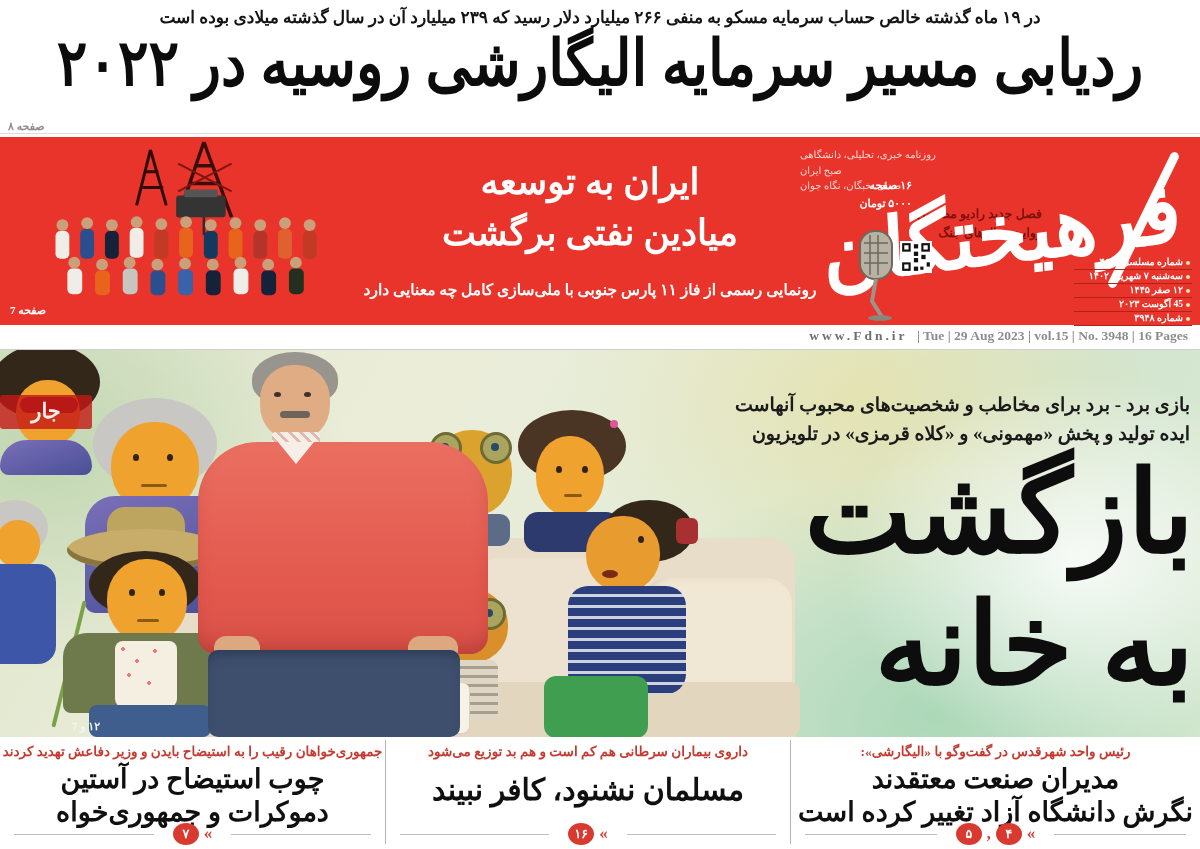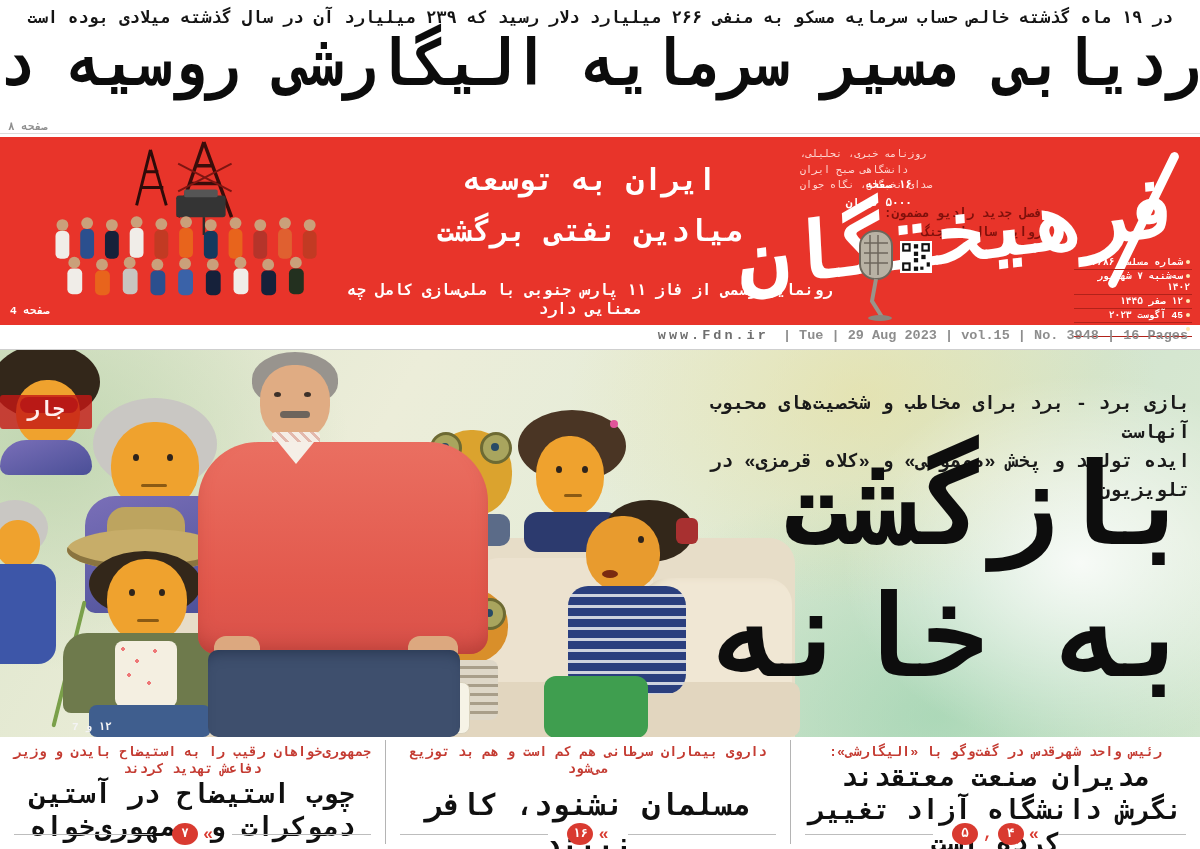--- a/index.html
+++ b/index.html
@@ -1,33 +1,33 @@
 <!DOCTYPE html>
 <html lang="fa"><head>
 <meta charset="utf-8">
 <style>
   html,body{margin:0;padding:0;background:#fff;}
   .page{position:relative;width:1200px;height:849px;overflow:hidden;background:#fff;
-        font-family:Liberation Mono, monospace;}
+        font-family:Liberation Serif, serif;}
   .abs{position:absolute;}
   .rtl{direction:rtl;}
 
   
   .top-kicker{top:7px;left:0;width:100%;text-align:center;font-size:17px;font-weight:bold;color:#141414;}
   .main-headline{top:26px;left:0;width:100%;text-align:center;font-size:57px;font-weight:bold;
                  color:#0c0c0c;letter-spacing:-1px;transform:scaleY(1.12);transform-origin:top;white-space:nowrap;}
   .rule-top{top:133px;left:0;width:100%;height:1px;background:#dcdcdc;}
   .page8{top:120px;left:8px;font-size:11px;color:#8f8f8f;font-weight:bold;}
 
   
   .banner{top:137px;left:0;width:1200px;height:188px;background:#e8342a;}
   .banner .workers{left:46px;top:3px;width:292px;height:182px;}
   .page2{left:10px;bottom:8px;color:#fff;font-size:11px;font-weight:bold;}
   .b-head{left:350px;top:20px;width:480px;text-align:center;color:#fff;font-weight:bold;
-          font-size:30px;line-height:51px;}
+          font-size:36px;line-height:51px;}
   .b-sub{left:330px;top:144px;width:520px;text-align:center;color:#fff;font-size:15.5px;font-weight:bold;}
   .b-tag{right:250px;top:10px;width:150px;text-align:left;color:#ffd9d4;font-size:10px;line-height:1.55;}
   .b-price{right:288px;top:40px;text-align:right;color:#fff;font-size:11px;font-weight:bold;line-height:1.6;}
   .b-promo{right:158px;top:68px;width:180px;text-align:right;color:#7e100b;font-size:12.5px;
            font-weight:bold;line-height:1.5;}
   .logo{right:18px;top:0px;width:270px;height:185px;color:#fff;font-size:82px;font-weight:bold;
         transform:rotate(-7deg) skewX(-4deg);line-height:185px;text-align:center;white-space:nowrap;}
   .swoosh{right:52px;top:8px;width:9px;height:150px;background:#fff;border-radius:6px;transform:rotate(26deg);}
   .issue-list{right:8px;top:119px;width:118px;}
   .issue-list div{direction:rtl;color:#fff;font-size:9.5px;font-weight:bold;text-align:right;
@@ -224,21 +224,21 @@
         <g transform="translate(216,120)">
             <circle cx="7" cy="6" r="6" fill="#caa07a"></circle>
             <rect x="0" y="12" width="15" height="25" rx="5" fill="#16213a"></rect>
           </g>
         <g transform="translate(244,118)">
             <circle cx="7" cy="6" r="6" fill="#caa07a"></circle>
             <rect x="0" y="12" width="15" height="26" rx="5" fill="#23301f"></rect>
           </g>
       </g>
     </svg>
-    <div class="abs page2 rtl">صفحه 4</div>
+    <div class="abs page2 rtl">صفحه 7</div>
 
     <div class="abs b-head rtl">
       <div>ایران به توسعه</div>
       <div>میادین نفتی برگشت</div>
     </div>
     <div class="abs b-sub rtl">رونمایی رسمی از فاز ۱۱ پارس جنوبی با ملی‌سازی کامل چه معنایی دارد</div>
 
     <div class="abs b-tag rtl">
       <div>روزنامه خبری، تحلیلی، دانشگاهی صبح ایران</div>
       <div>صدای نخبگان، نگاه جوان</div>

